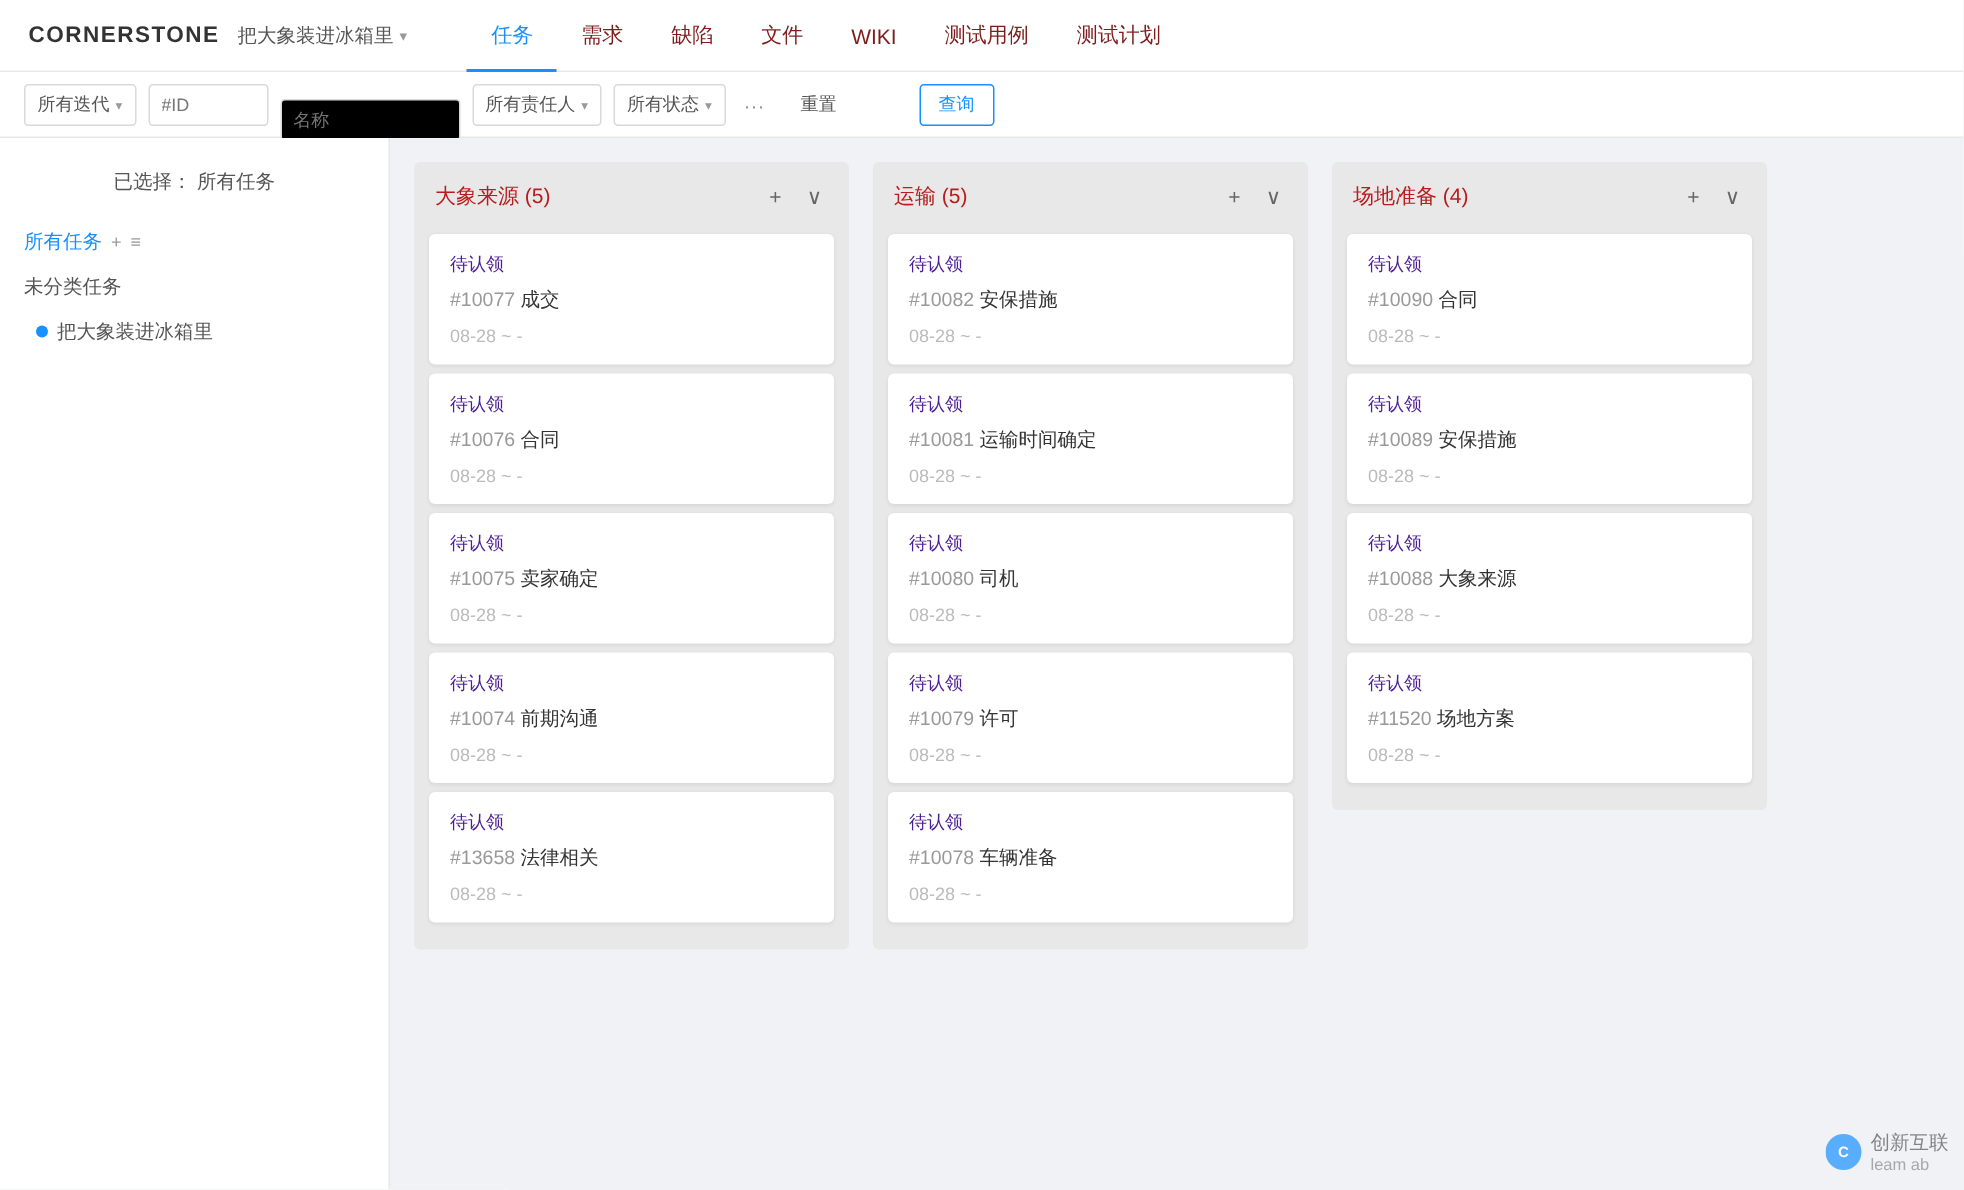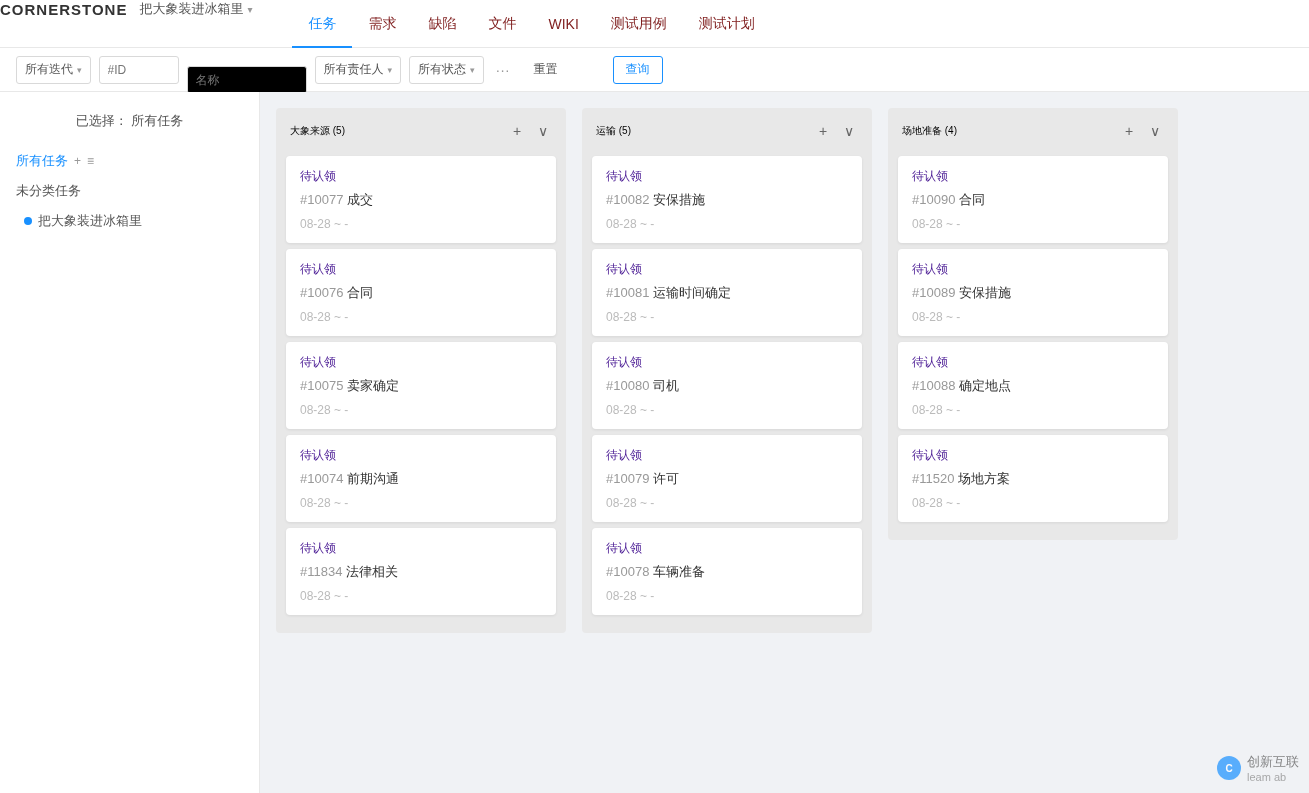--- a/index.html
+++ b/index.html
@@ -1,24 +1,24 @@
 <!DOCTYPE html>
 <html><head>
   <meta charset="utf-8">
   <style>
     * { box-sizing: border-box; margin: 0; padding: 0; }
     body { font-family: 'Microsoft YaHei', 'PingFang SC', Arial, sans-serif; font-size: 13px; color: #333; background: #f5f5f5; height: 793px; overflow: hidden; }
 
     
     .top-nav {
       display: flex;
-      align-items: flex-start;
+      align-items: center;
       background: #fff;
       height: 48px;
-      padding: 0 0;
+      padding: 0 19px;
       border-bottom: 1px solid #e8e8e8;
       gap: 20px;
     }
     .logo {
       font-size: 15px;
       font-weight: 700;
       letter-spacing: 1px;
       color: #333;
       text-transform: uppercase;
       white-space: nowrap;
@@ -200,23 +200,23 @@
       border-radius: 4px;
       padding: 0 0 12px 0;
     }
     .kanban-col-header {
       display: flex;
       align-items: center;
       padding: 12px 12px 8px 14px;
       gap: 4px;
     }
     .col-title {
-      font-size: 10px;
+      font-size: 14px;
       font-weight: 500;
-      color: #000000;
+      color: #b91c1c;
       flex: 1;
     }
     .col-add, .col-collapse {
       width: 22px;
       height: 22px;
       display: flex;
       align-items: center;
       justify-content: center;
       cursor: pointer;
       color: #666;
@@ -369,21 +369,21 @@
           <div class="card-id-title"><span class="card-id">#10075 </span><span>卖家确定</span></div>
           <div class="card-date">08-28 ~ -</div>
         </div>
         <div class="kanban-card">
           <div class="card-status">待认领</div>
           <div class="card-id-title"><span class="card-id">#10074 </span><span>前期沟通</span></div>
           <div class="card-date">08-28 ~ -</div>
         </div>
         <div class="kanban-card">
           <div class="card-status">待认领</div>
-          <div class="card-id-title"><span class="card-id">#11834 </span><span>法律相关</span></div>
+          <div class="card-id-title"><span class="card-id">#13658 </span><span>法律相关</span></div>
           <div class="card-date">08-28 ~ -</div>
         </div>
       </div>
       <div class="kanban-column">
         <div class="kanban-col-header">
           <div class="col-title">运输  (5)</div>
           <div class="col-add">+</div>
           <div class="col-collapse">∨</div>
         </div>
         <div class="kanban-card">
@@ -423,21 +423,21 @@
           <div class="card-id-title"><span class="card-id">#10090 </span><span>合同</span></div>
           <div class="card-date">08-28 ~ -</div>
         </div>
         <div class="kanban-card">
           <div class="card-status">待认领</div>
           <div class="card-id-title"><span class="card-id">#10089 </span><span>安保措施</span></div>
           <div class="card-date">08-28 ~ -</div>
         </div>
         <div class="kanban-card">
           <div class="card-status">待认领</div>
-          <div class="card-id-title"><span class="card-id">#10088 </span><span>确定地点</span></div>
+          <div class="card-id-title"><span class="card-id">#10088 </span><span>大象来源</span></div>
           <div class="card-date">08-28 ~ -</div>
         </div>
         <div class="kanban-card">
           <div class="card-status">待认领</div>
           <div class="card-id-title"><span class="card-id">#11520 </span><span>场地方案</span></div>
           <div class="card-date">08-28 ~ -</div>
         </div>
       </div>
     </div>
 </div>

